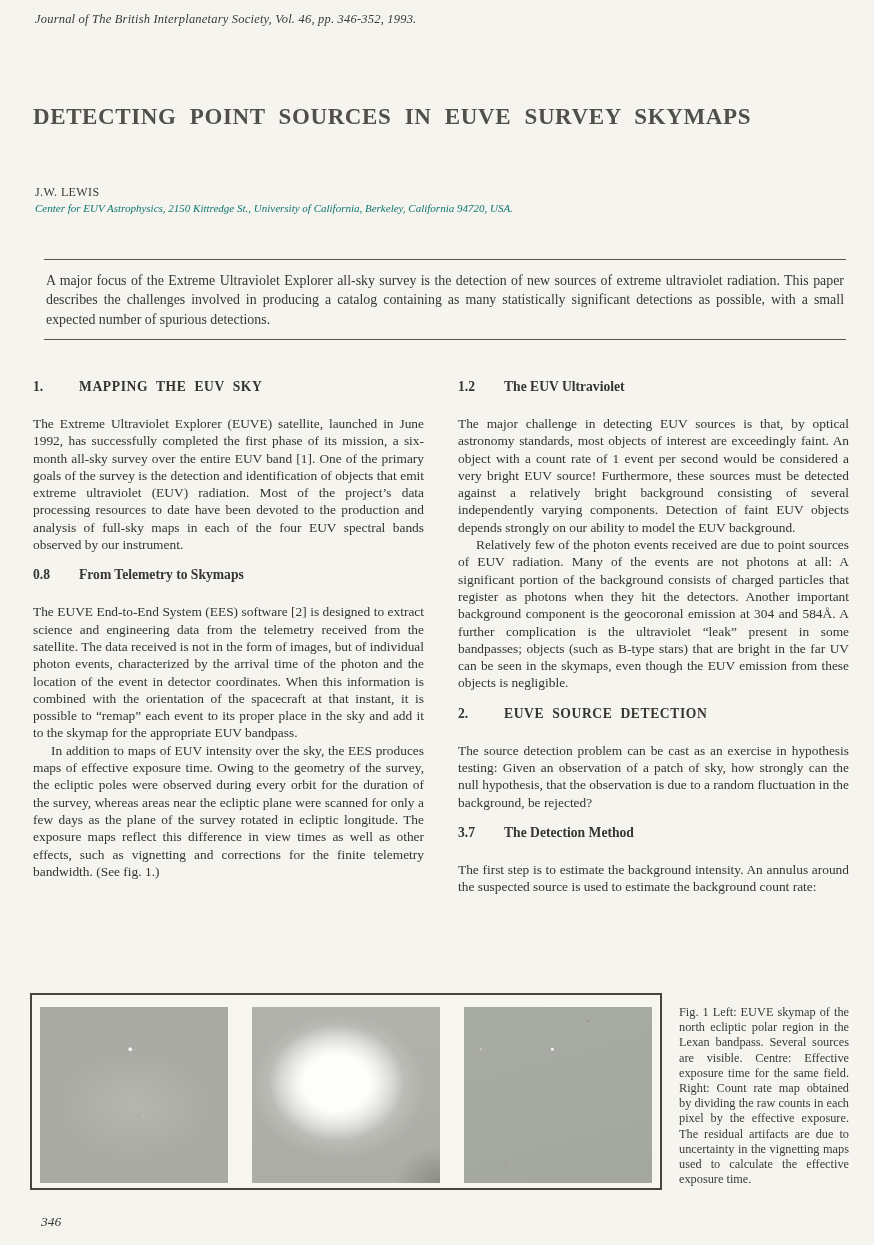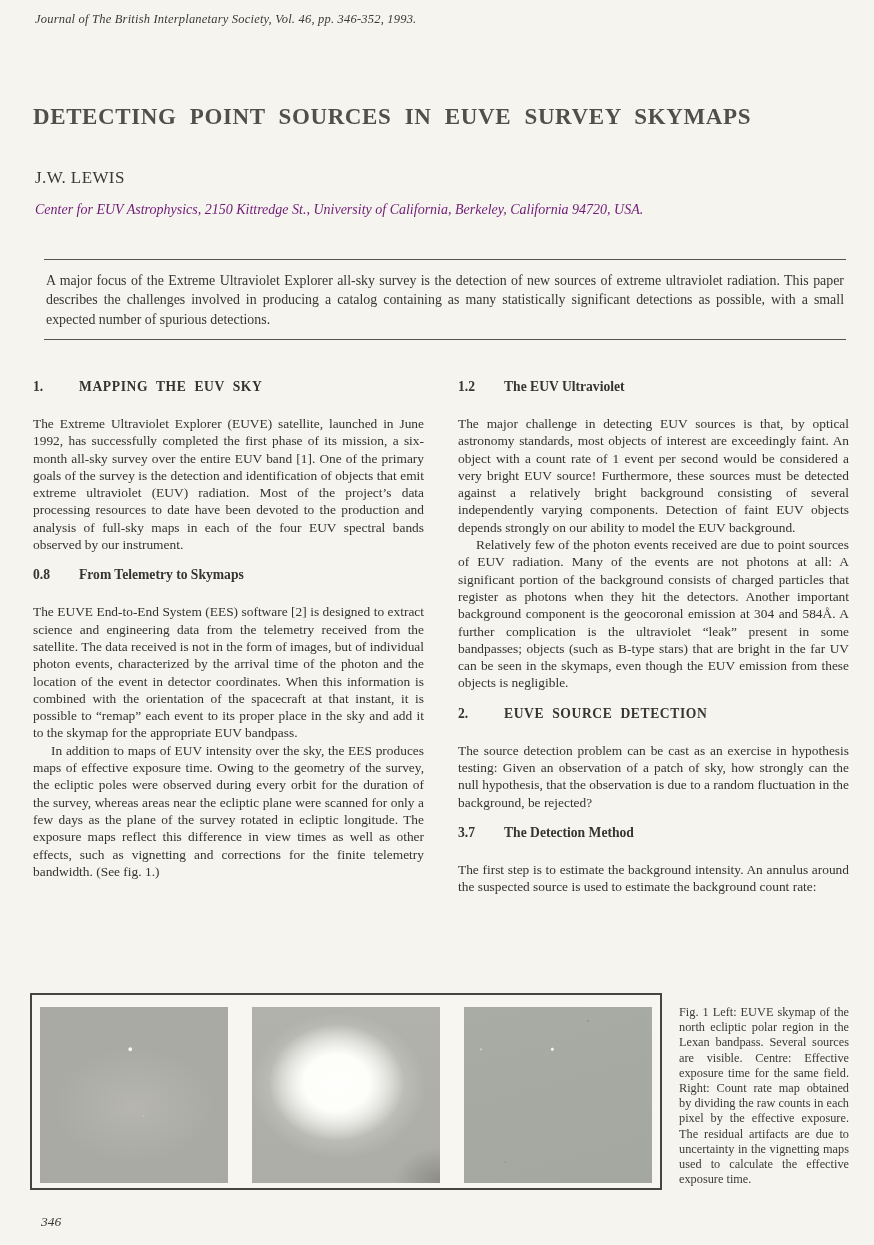--- a/index.html
+++ b/index.html
@@ -17,26 +17,26 @@
     position:absolute; left:35px; top:12px;
     font-style:italic; font-size:12.5px; color:#3b3a35;
     letter-spacing:0.2px;
   }
   .title {
     position:absolute; left:33px; top:104px; width:760px;
     font-size:23px; font-weight:bold; color:#504f4a;
     letter-spacing:0.6px; word-spacing:7px;
   }
   .author {
-    position:absolute; left:35px; top:168px;
-    font-size:17px; letter-spacing:0.4px; color:#3a3934;
+    position:absolute; left:35px; top:185px;
+    font-size:12px; letter-spacing:0.4px; color:#3a3934;
   }
   .affiliation {
     position:absolute; left:35px; top:202px;
-    font-size:14px; font-style:italic; color:#701a75;
+    font-size:11px; font-style:italic; color:#0f766e;
   }
   .abstract {
     position:absolute; left:44px; top:259px; width:802px;
     border-top:1.5px solid #55544f;
     border-bottom:1.5px solid #55544f;
     padding:11px 2px 10px 2px;
   }
   .abstract-text {
     font-size:13.9px; line-height:19.4px; text-align:justify; color:#373631;
   }

